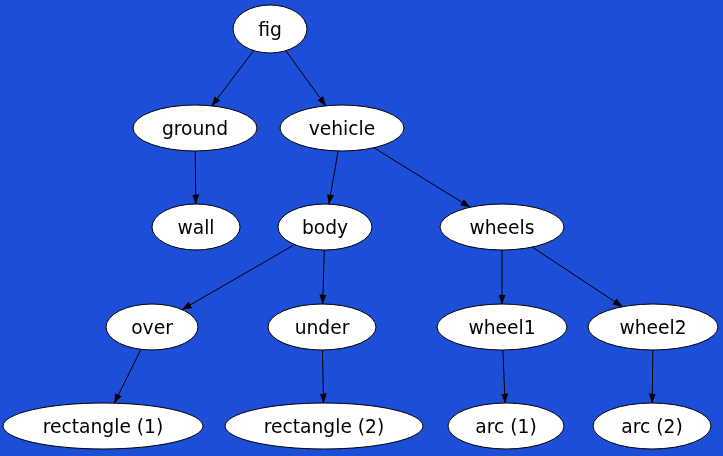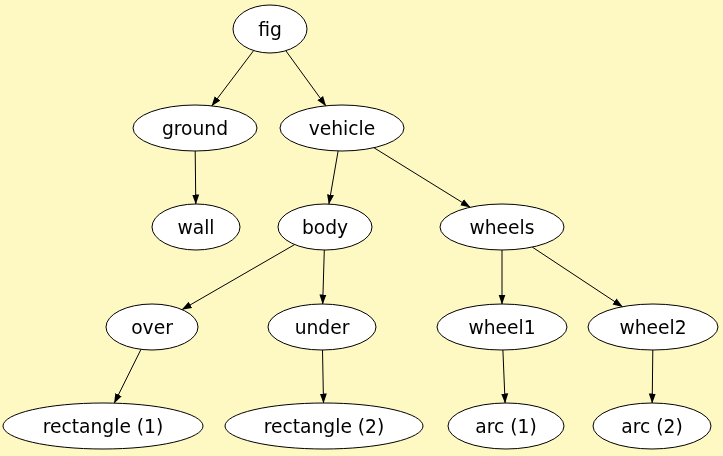--- a/index.html
+++ b/index.html
@@ -3,21 +3,21 @@
 <meta charset="utf-8">
 <style>
   html, body {
     margin: 0;
     padding: 0;
     background: #ffffff;
   }
   .stage {
     width: 723px;
     height: 456px;
-    background: #fef9c3;
+    background: #1d4ed8;
     overflow: hidden;
   }
   svg { display: block; }
   .node-ellipse {
     fill: #ffffff;
     stroke: #000000;
     stroke-width: 1;
   }
   .node-label {
     font-family: "DejaVu Sans", sans-serif;

